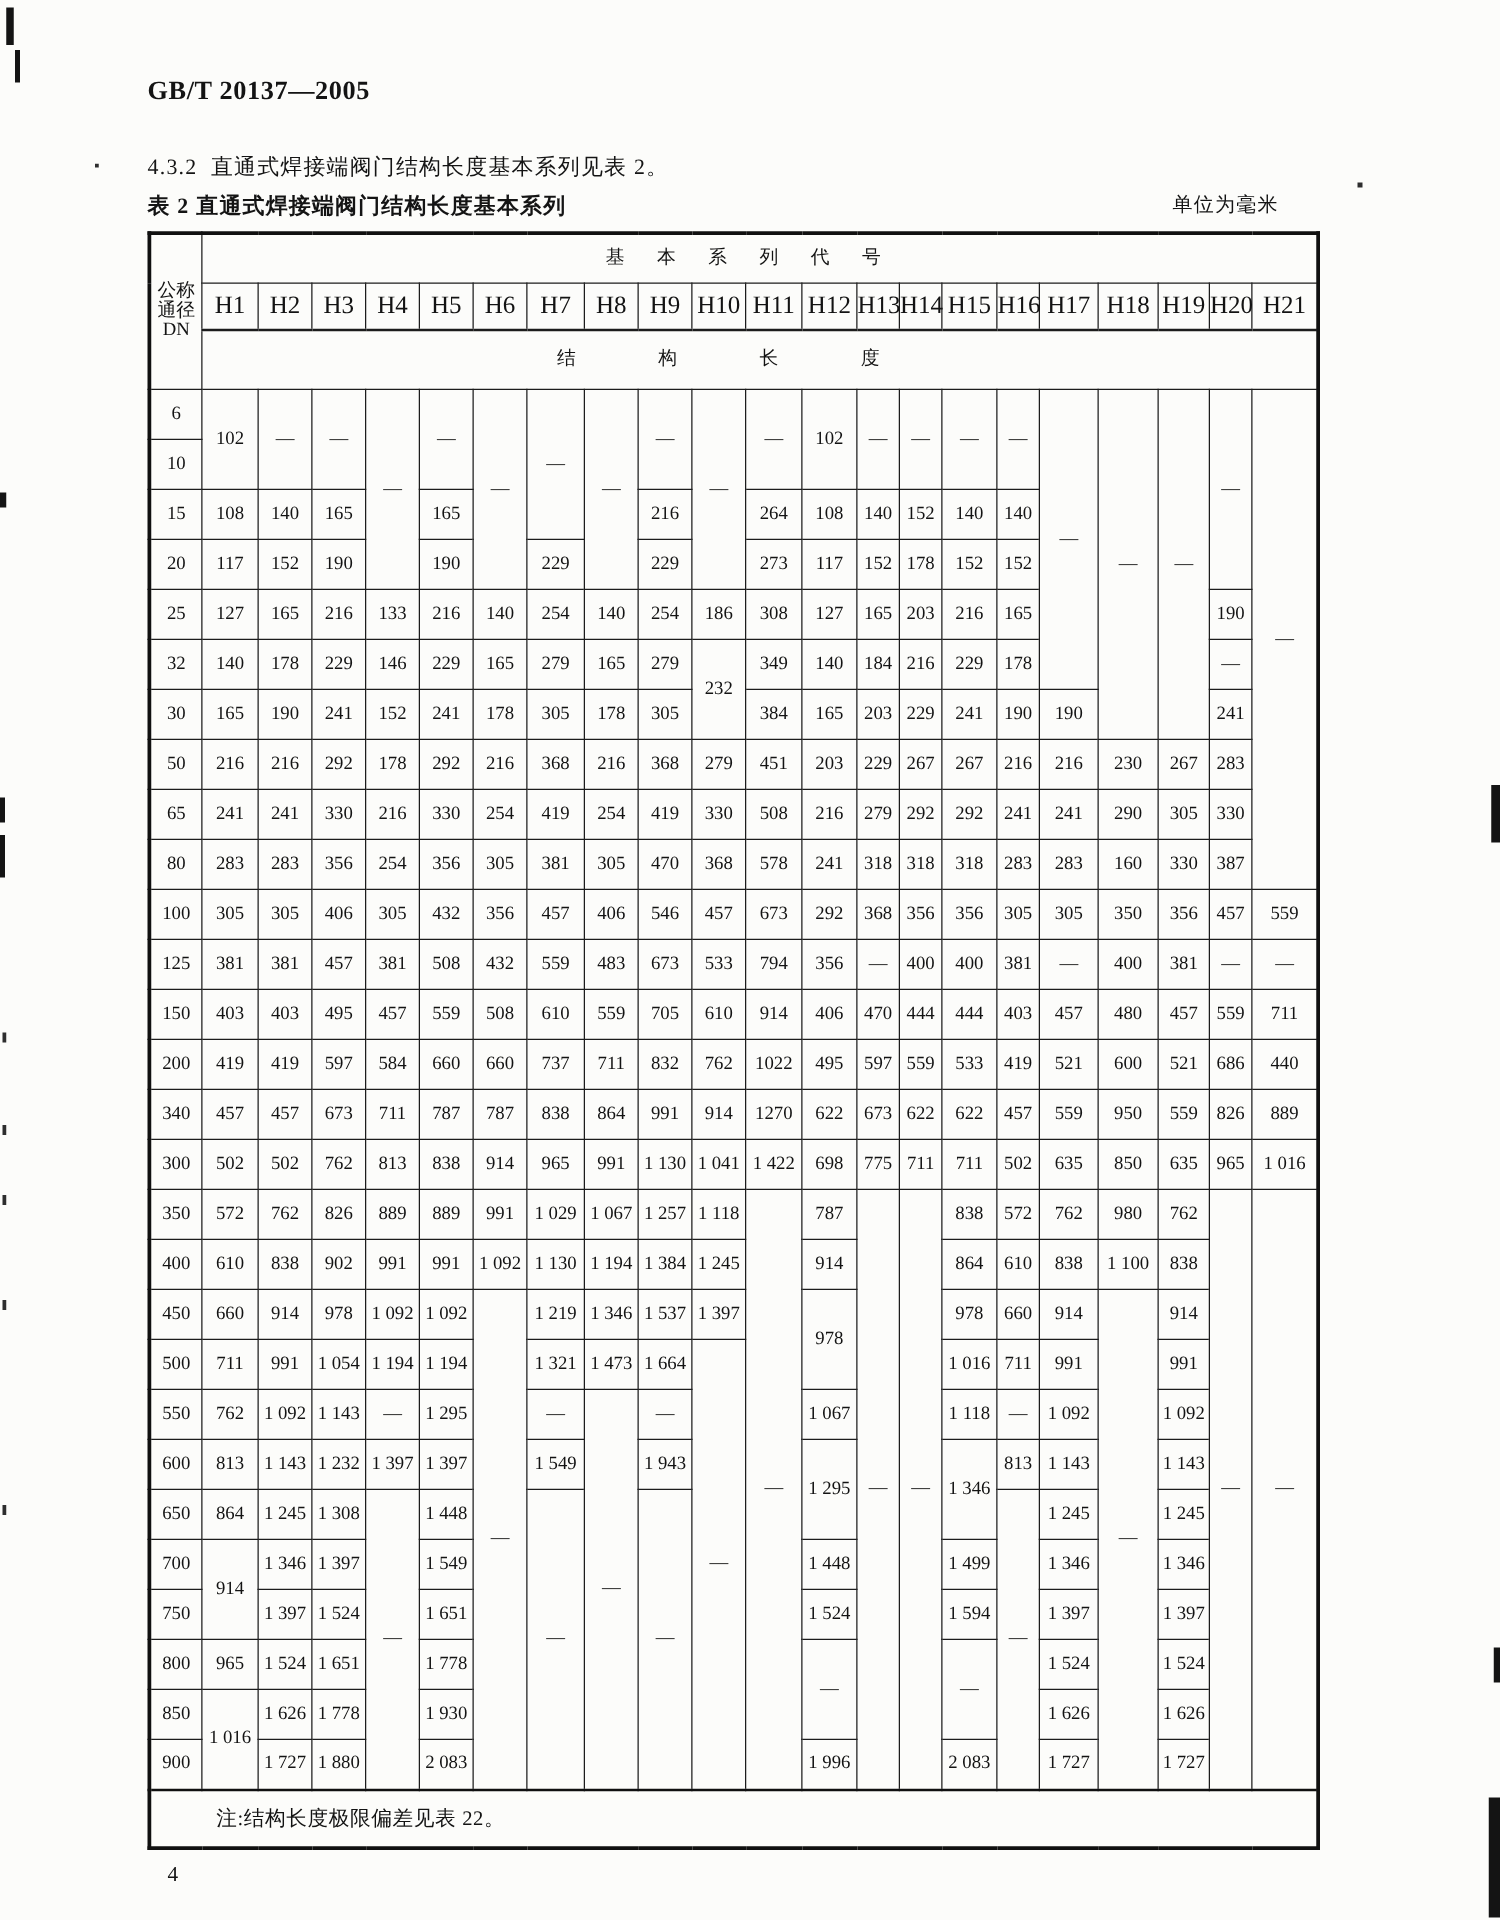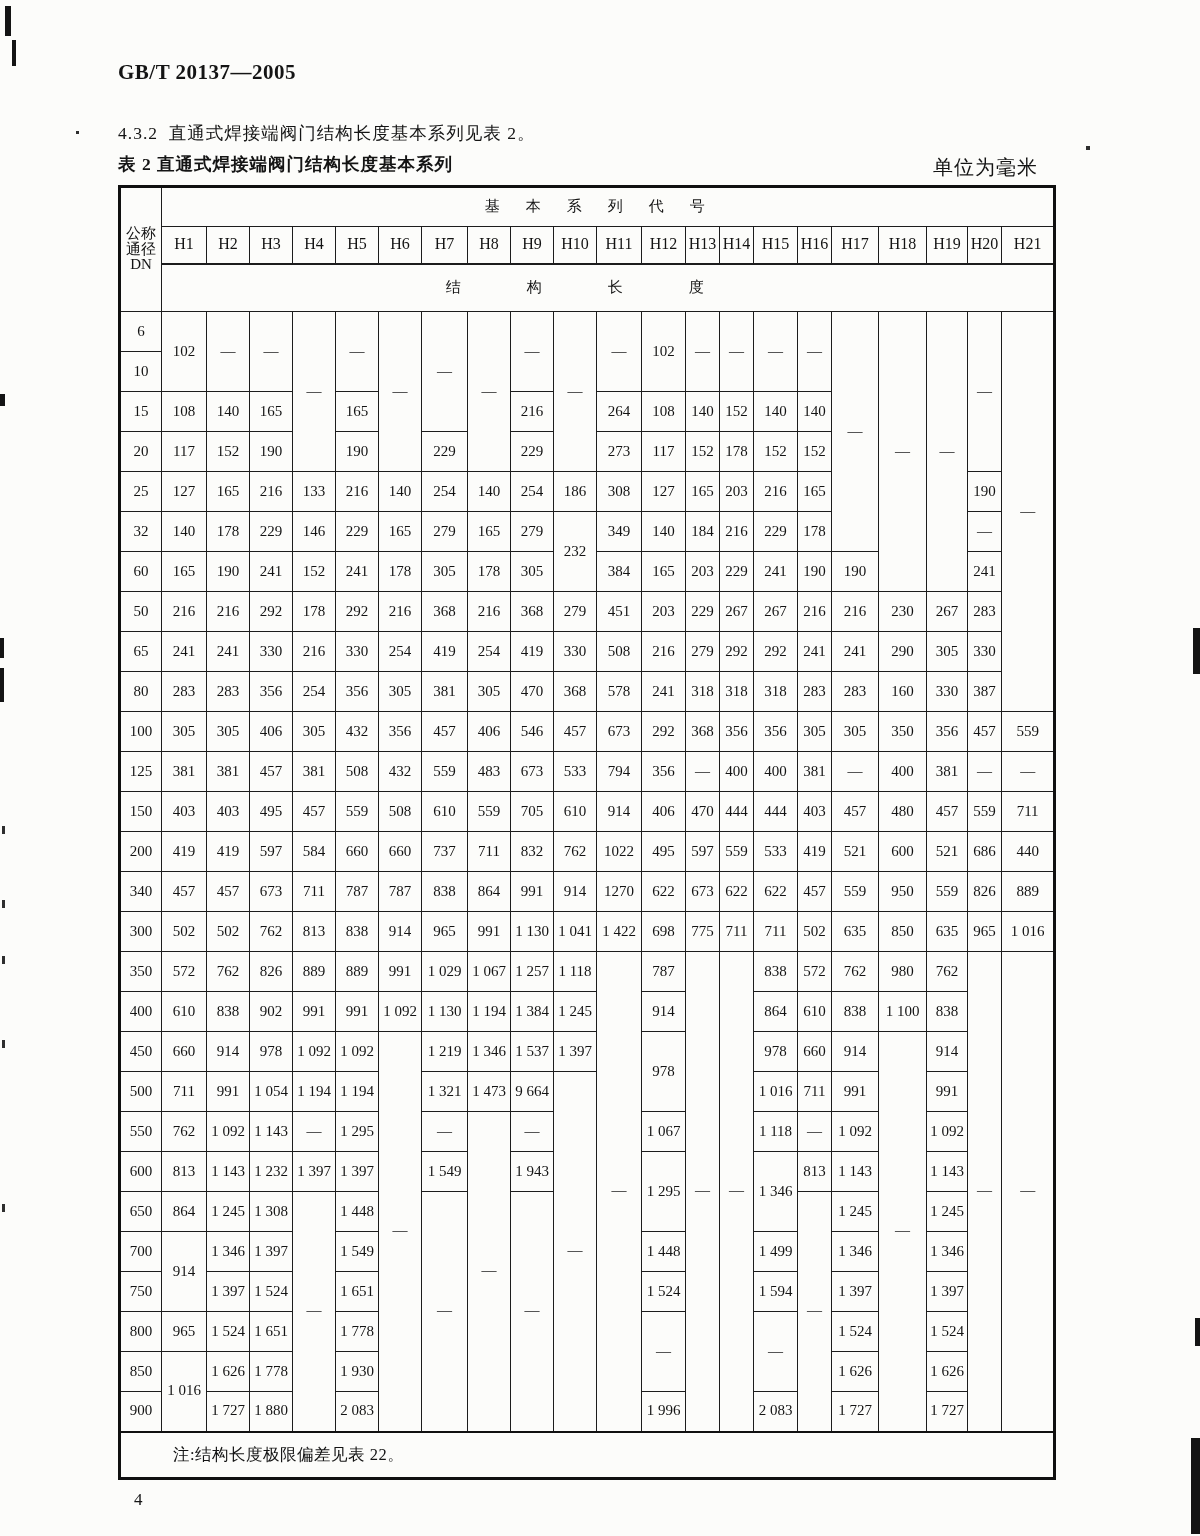--- a/index.html
+++ b/index.html
@@ -17,42 +17,42 @@
     font-size:17.5px;letter-spacing:1px;white-space:pre;
   }
   .caption-row{
     position:absolute;left:118px;top:152px;width:935px;height:26px;
   }
   .table-title{
     position:absolute;left:0;right:0;text-align:left;
     font-size:17.5px;font-weight:bold;letter-spacing:1px;
   }
   .unit-label{
-    position:absolute;right:15px;top:2px;font-size:20px;letter-spacing:1px;
+    position:absolute;right:30px;top:2px;font-size:16px;letter-spacing:1px;
   }
   table.t2{
     position:absolute;left:118px;top:185px;width:935px;
     border-collapse:collapse;table-layout:fixed;
     border:3px solid #101010;
   }
   table.t2 th, table.t2 td{
     border:1px solid #1c1c1c;text-align:center;vertical-align:middle;
     padding:0;font-weight:normal;font-size:15px;line-height:1.05;
     white-space:nowrap;color:#131313;
   }
   thead tr.hr1{height:40px;}
   thead tr.hr2{height:37px;}
   thead tr.hr3{height:48px;}
   tbody tr{height:40px;}
   th.corner{font-size:15.5px;line-height:1.55;padding-left:1px;}
   th.group-h{
     font-size:17px;font-weight:bold;letter-spacing:26px;padding-left:26px;
     border-bottom-width:2px;
   }
-  thead tr.hr2 th{font-size:16px;border-bottom-width:2px;}
+  thead tr.hr2 th{font-size:20px;border-bottom-width:2px;}
   th.len-h{
     font-size:17px;font-weight:bold;letter-spacing:66px;padding-left:66px;
     border-bottom-width:2px;
   }
   td.dn{font-size:15px;}
   tfoot td.note{
     height:44px;text-align:left;padding-left:52px;font-size:16.5px;
     letter-spacing:0.5px;border-top:2px solid #101010;
   }
   .page-number{
@@ -224,21 +224,21 @@
         <td rowspan="2">232</td>
         <td>349</td>
         <td>140</td>
         <td>184</td>
         <td>216</td>
         <td>229</td>
         <td>178</td>
         <td>—</td>
       </tr>
       <tr>
-        <td class="dn">60</td>
+        <td class="dn">30</td>
         <td>165</td>
         <td>190</td>
         <td>241</td>
         <td>152</td>
         <td>241</td>
         <td>178</td>
         <td>305</td>
         <td>178</td>
         <td>305</td>
         <td>384</td>
@@ -527,21 +527,21 @@
       </tr>
       <tr>
         <td class="dn">500</td>
         <td>711</td>
         <td>991</td>
         <td>1 054</td>
         <td>1 194</td>
         <td>1 194</td>
         <td>1 321</td>
         <td>1 473</td>
-        <td>9 664</td>
+        <td>1 664</td>
         <td rowspan="9">—</td>
         <td>1 016</td>
         <td>711</td>
         <td>991</td>
         <td>991</td>
       </tr>
       <tr>
         <td class="dn">550</td>
         <td>762</td>
         <td>1 092</td>

